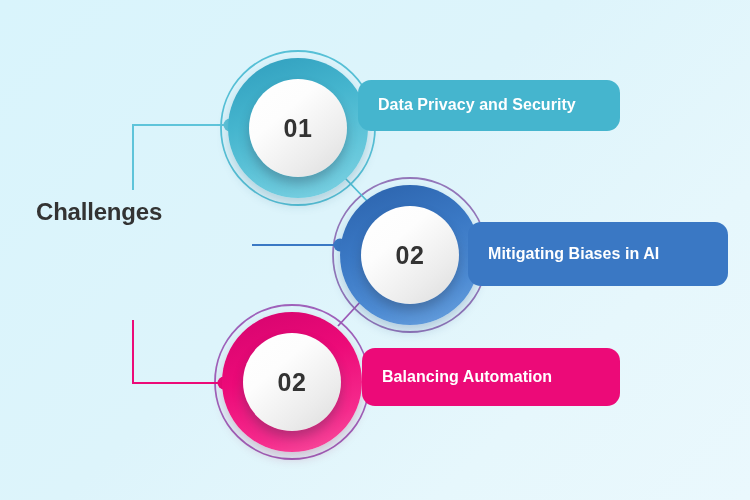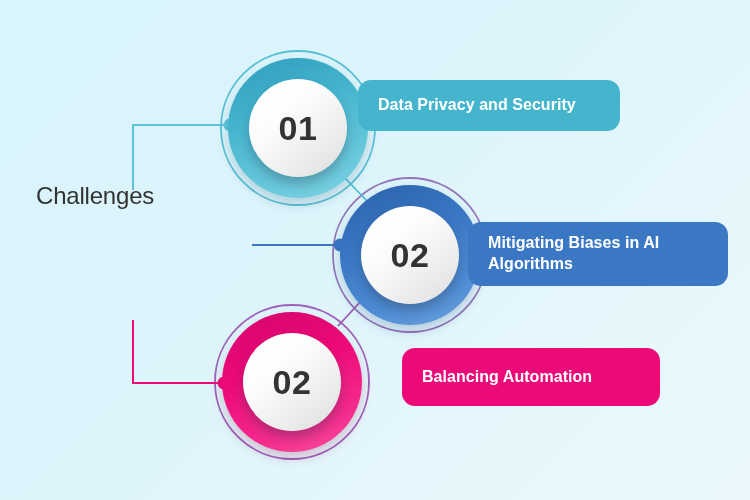--- a/index.html
+++ b/index.html
@@ -17,24 +17,24 @@
     width: 750px;
     height: 500px;
     background: linear-gradient(135deg, #d9f4fc 0%, #ddf4fb 45%, #e6f7fc 75%, #eaf8fd 100%);
     overflow: hidden;
   }
 
   
   #title {
     position: absolute;
     left: 36px;
-    top: 180px;
+    top: 196px;
     width: 200px;
     font-size: 24px;
-    font-weight: normal;
+    font-weight: bold;
     line-height: 1.32;
     color: #333333;
     letter-spacing: -0.2px;
   }
   #title .tline { display: block; white-space: pre; }
 
   
   #wires {
     position: absolute;
     left: 0; top: 0;
@@ -61,21 +61,21 @@
     width: 98px;
     height: 98px;
     border-radius: 50%;
     background: linear-gradient(140deg, #ffffff 0%, #fdfdfd 35%, #ececec 72%, #dcdcdc 100%);
     box-shadow: 0 7px 11px rgba(40,50,70,0.30);
     display: flex;
     align-items: center;
     justify-content: center;
   }
   .num {
-    font-size: 34px;
+    font-size: 25px;
     font-weight: bold;
     color: #333333;
     letter-spacing: 0.5px;
     line-height: 1;
   }
 
   #node1 { left: 228px; top: 58px; }
   #node1 .ring {
     background: linear-gradient(160deg, #2f9dbd 0%, #45b5ce 38%, #63c6da 70%, #7fd2e3 100%);
     box-shadow: 0 6px 12px rgba(30,90,120,0.22);
@@ -118,21 +118,20 @@
     width: 260px;
     height: 64px;
     background: #3a78c4;
   }
   #pill3 {
     left: 362px;
     top: 348px;
     width: 258px;
     height: 58px;
     background: #ec0a78;
-    margin-left: 40px;
   }
   .pill .ptxt { display: block; }
   .pill .ptxt .l { display: block; white-space: pre; }
 </style>
 </head>
 <body>
 
 <div id="stage">
 
   <div id="title">
@@ -182,21 +181,20 @@
 
   <div class="pill" id="pill1">
     <span class="ptxt">
       <span class="l">Data Privacy and Security</span>
     </span>
   </div>
 
   <div class="pill" id="pill2">
     <span class="ptxt">
       <span class="l">Mitigating Biases in AI</span>
-      <span class="l">Algorithms</span>
     </span>
   </div>
 
   <div class="pill" id="pill3">
     <span class="ptxt">
       <span class="l">Balancing Automation</span>
     </span>
   </div>
 
 </div>

